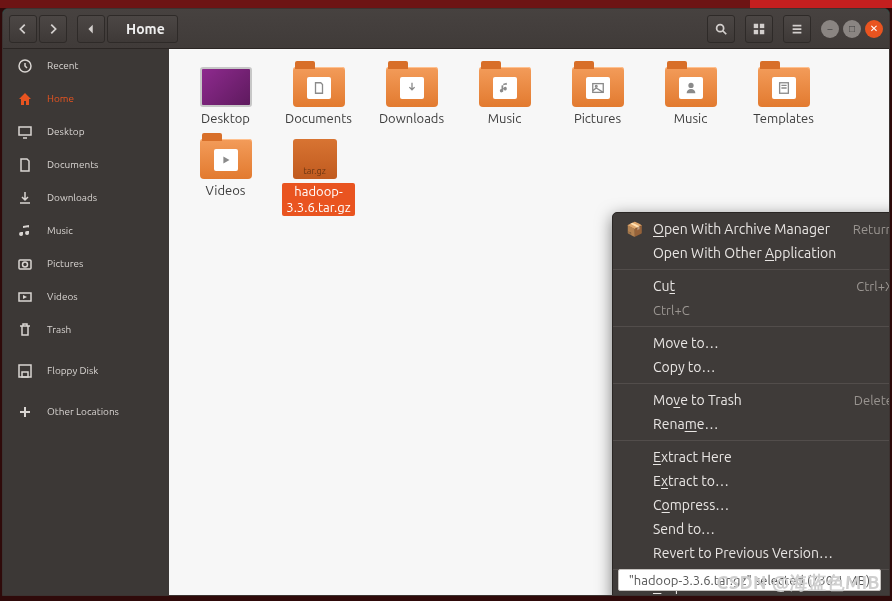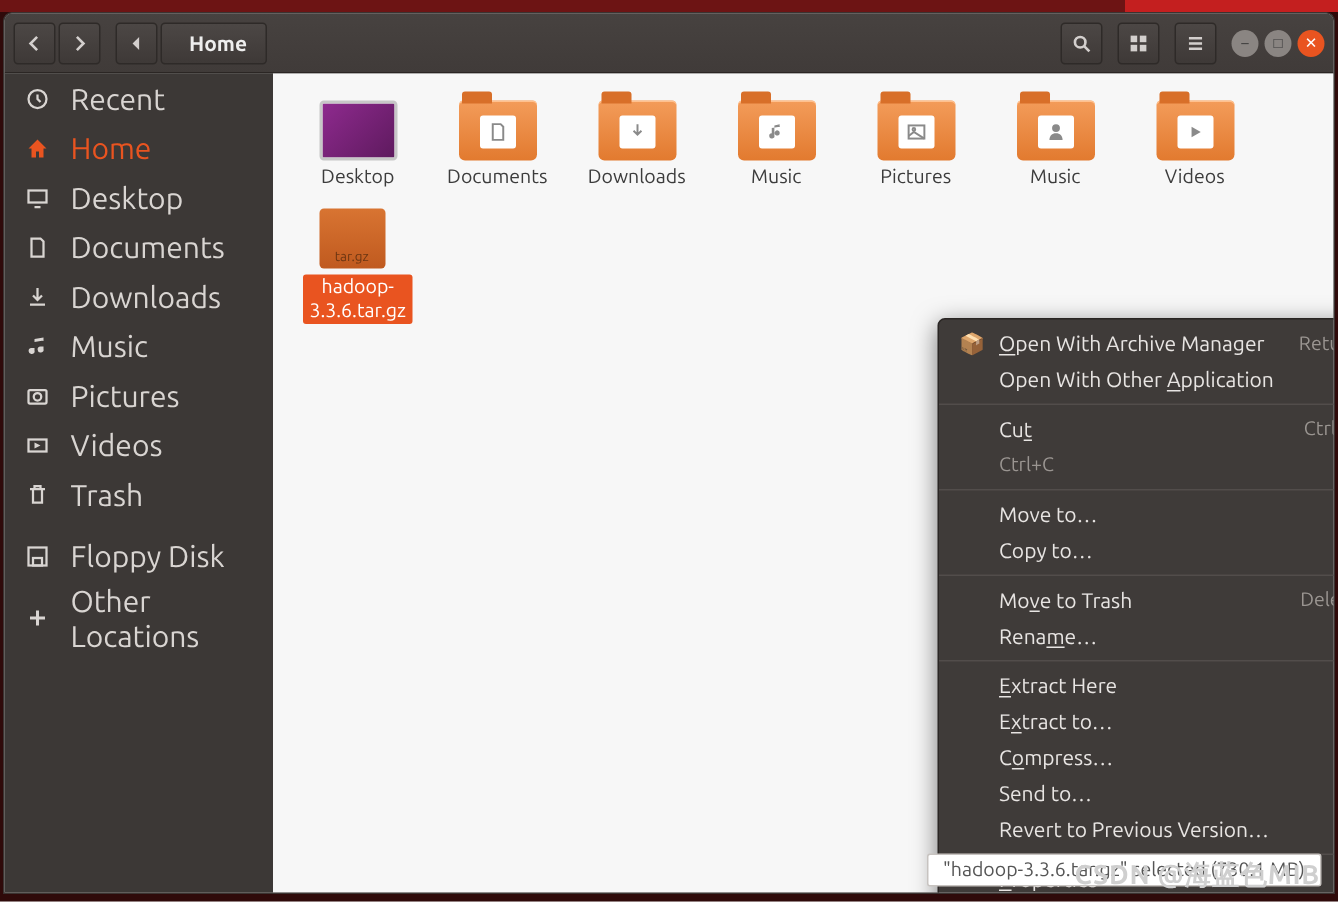--- a/index.html
+++ b/index.html
@@ -1,30 +1,30 @@
 <!DOCTYPE html>
 <html><head>
 <meta charset="utf-8">
 <style>
   * { box-sizing: border-box; margin: 0; padding: 0; font-family: "Ubuntu", "Segoe UI", sans-serif; }
   body { width: 892px; height: 601px; background: #2f0a0a; overflow: hidden; position: relative; }
-  .window { position: absolute; top: 8px; left: 2px; right: 2px; bottom: 5px; background: #a3a3a3; border: 1px solid #3b3331; border-radius: 6px 6px 0 0; overflow: hidden; }
+  .window { position: absolute; top: 8px; left: 2px; right: 2px; bottom: 5px; background: #0f766e; border: 1px solid #3b3331; border-radius: 6px 6px 0 0; overflow: hidden; }
   .titlebar { height: 40px; background: linear-gradient(#474240, #403b39); display: flex; align-items: center; padding: 0 6px; border-bottom: 1px solid #2b2624; }
   .tb-btn { width: 28px; height: 28px; border: 1px solid #2e2a28; border-radius: 3px; background: linear-gradient(#4c4745, #3e3937); display: flex; align-items: center; justify-content: center; color: #d3cfcd; margin-right: 2px; }
   .tb-btn svg { width: 14px; height: 14px; }
   .tb-sep { width: 8px; }
   .breadcrumb-btn { height: 28px; padding: 0 12px; border: 1px solid #2e2a28; border-radius: 3px; background: linear-gradient(#4c4745, #3e3937); display: flex; align-items: center; color: #eee; font-weight: bold; font-size: 14px; gap: 6px; }
   .titlebar-spacer { flex: 1; }
   .win-controls { display: flex; gap: 4px; margin-left: 8px; }
   .wc { width: 18px; height: 18px; border-radius: 50%; display:flex;align-items:center;justify-content:center; font-size: 10px; color:#3a3a3a; }
   .wc-min { background: #8a8582; }
   .wc-max { background: #8a8582; }
   .wc-close { background: #e95420; color:#fff; }
   .body { display: flex; height: calc(100% - 40px); }
-  .sidebar { width: 179px; background: #3c3836; color: #d9d5d2; font-size: 20px; }
+  .sidebar { width: 166px; background: #3c3836; color: #d9d5d2; font-size: 10px; }
   .sb-item { display: flex; align-items: center; height: 33px; padding: 0 14px; gap: 14px; cursor: pointer; }
   .sb-item.active { color: #e95420; }
   .sb-item svg { width: 16px; height: 16px; flex-shrink: 0; }
   .content { flex: 1; background: #f7f7f7; position: relative; }
   .icon-grid { display: flex; flex-wrap: wrap; padding: 14px 10px; gap: 4px 0; align-content: flex-start; }
   .file { width: 93px; display: flex; flex-direction: column; align-items: center; gap: 4px; font-size: 13px; color: #3c3c3c; text-align: center; padding-bottom: 6px; }
   .file .thumb { width: 52px; height: 44px; position: relative; }
   .folder-shape { width: 52px; height: 40px; background: linear-gradient(#f39c5a, #e27a2f); border-radius: 3px 3px 4px 4px; position: relative; top: 4px; box-shadow: inset 0 1px 0 #ffc18f; }
   .folder-shape::before { content:""; position:absolute; top:-6px; left:2px; width:20px; height:8px; background:#d86f29; border-radius:2px 2px 0 0; }
   .folder-inner { position:absolute; top:10px; left:50%; transform:translateX(-50%); width:24px; height:22px; background:#fff; border-radius:2px; display:flex; align-items:center; justify-content:center; color:#8a8a8a; }
@@ -253,20 +253,33 @@
                   </svg>
                 </div>
               </div>
             </div>
             <span class="label">Music</span>
           </div>
         <div class="file">
             <div class="thumb">
               <div class="folder-shape">
                 <div class="folder-inner">
+                  <svg viewBox="0 0 16 16" fill="none" stroke="currentColor" stroke-width="1.5">
+                    <rect x="3" y="2" width="10" height="12"></rect>
+                    <path d="M5 5h6M5 8h6"></path>
+                  </svg>
+                </div>
+              </div>
+            </div>
+            <span class="label">Templates</span>
+          </div>
+        <div class="file">
+            <div class="thumb">
+              <div class="folder-shape">
+                <div class="folder-inner">
                   <svg viewBox="0 0 16 16" fill="currentColor">
                     <path d="M5 4v8l7-4z"></path>
                   </svg>
                 </div>
               </div>
             </div>
             <span class="label">Videos</span>
           </div>
         <div class="file selected">
           <div class="thumb">

